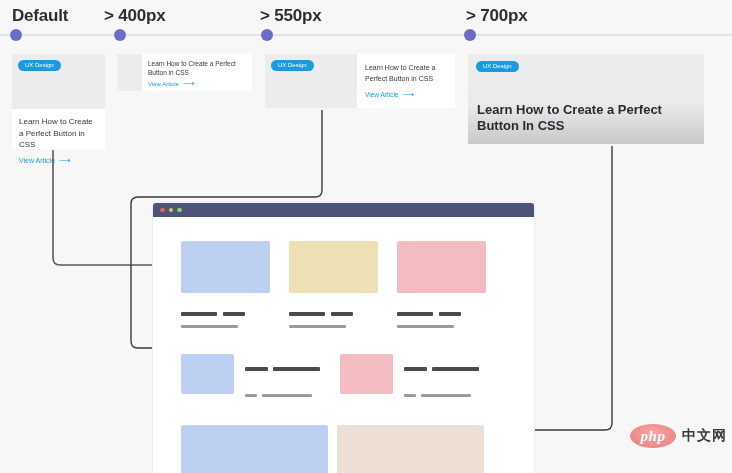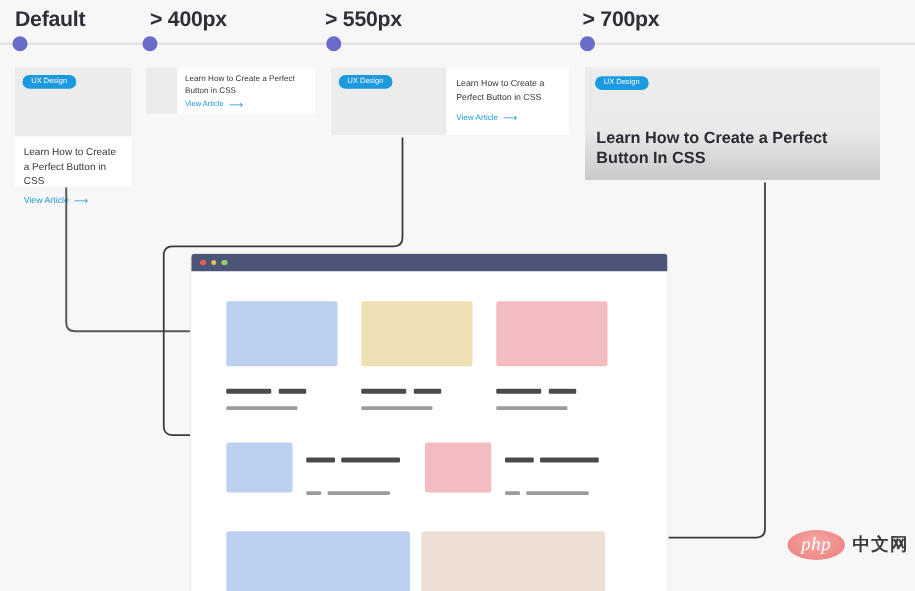--- a/index.html
+++ b/index.html
@@ -116,36 +116,36 @@
     position: absolute; left: 630px; top: 424px;
     display: flex; align-items: center; gap: 6px;
   }
   #php-ellipse {
     width: 46px; height: 24px; border-radius: 50%;
     background: radial-gradient(ellipse at 50% 40%, #f5a9a6 0%, #ef8d8a 60%, #e87e7b 100%);
     display: flex; align-items: center; justify-content: center;
   }
   #php-text {
     font-family: "Liberation Serif", serif;
-    font-style: italic; font-weight: normal; font-size: 15px; color: #ffffff;
+    font-style: italic; font-weight: bold; font-size: 15px; color: #ffffff;
     letter-spacing: 0.5px;
   }
   #cn-text { font-size: 14px; color: #3a3a3a; font-weight: bold; letter-spacing: 1px; }
 </style>
 </head>
 <body>
 
 <div id="stage">
 
   <div class="tl-line"></div>
 
   <div class="tl-label" style="left:12px;">Default</div>
   <div class="tl-dot" style="left:10px;"></div>
 
-  <div class="tl-label" style="left:120px;">&gt; 400px</div>
+  <div class="tl-label" style="left:104px;">&gt; 400px</div>
   <div class="tl-dot" style="left:114px;"></div>
 
   <div class="tl-label" style="left:260px;">&gt; 550px</div>
   <div class="tl-dot" style="left:261px;"></div>
 
   <div class="tl-label" style="left:466px;">&gt; 700px</div>
   <div class="tl-dot" style="left:464px;"></div>
 
   <div class="card" id="card-default">
     <div class="card-img">

